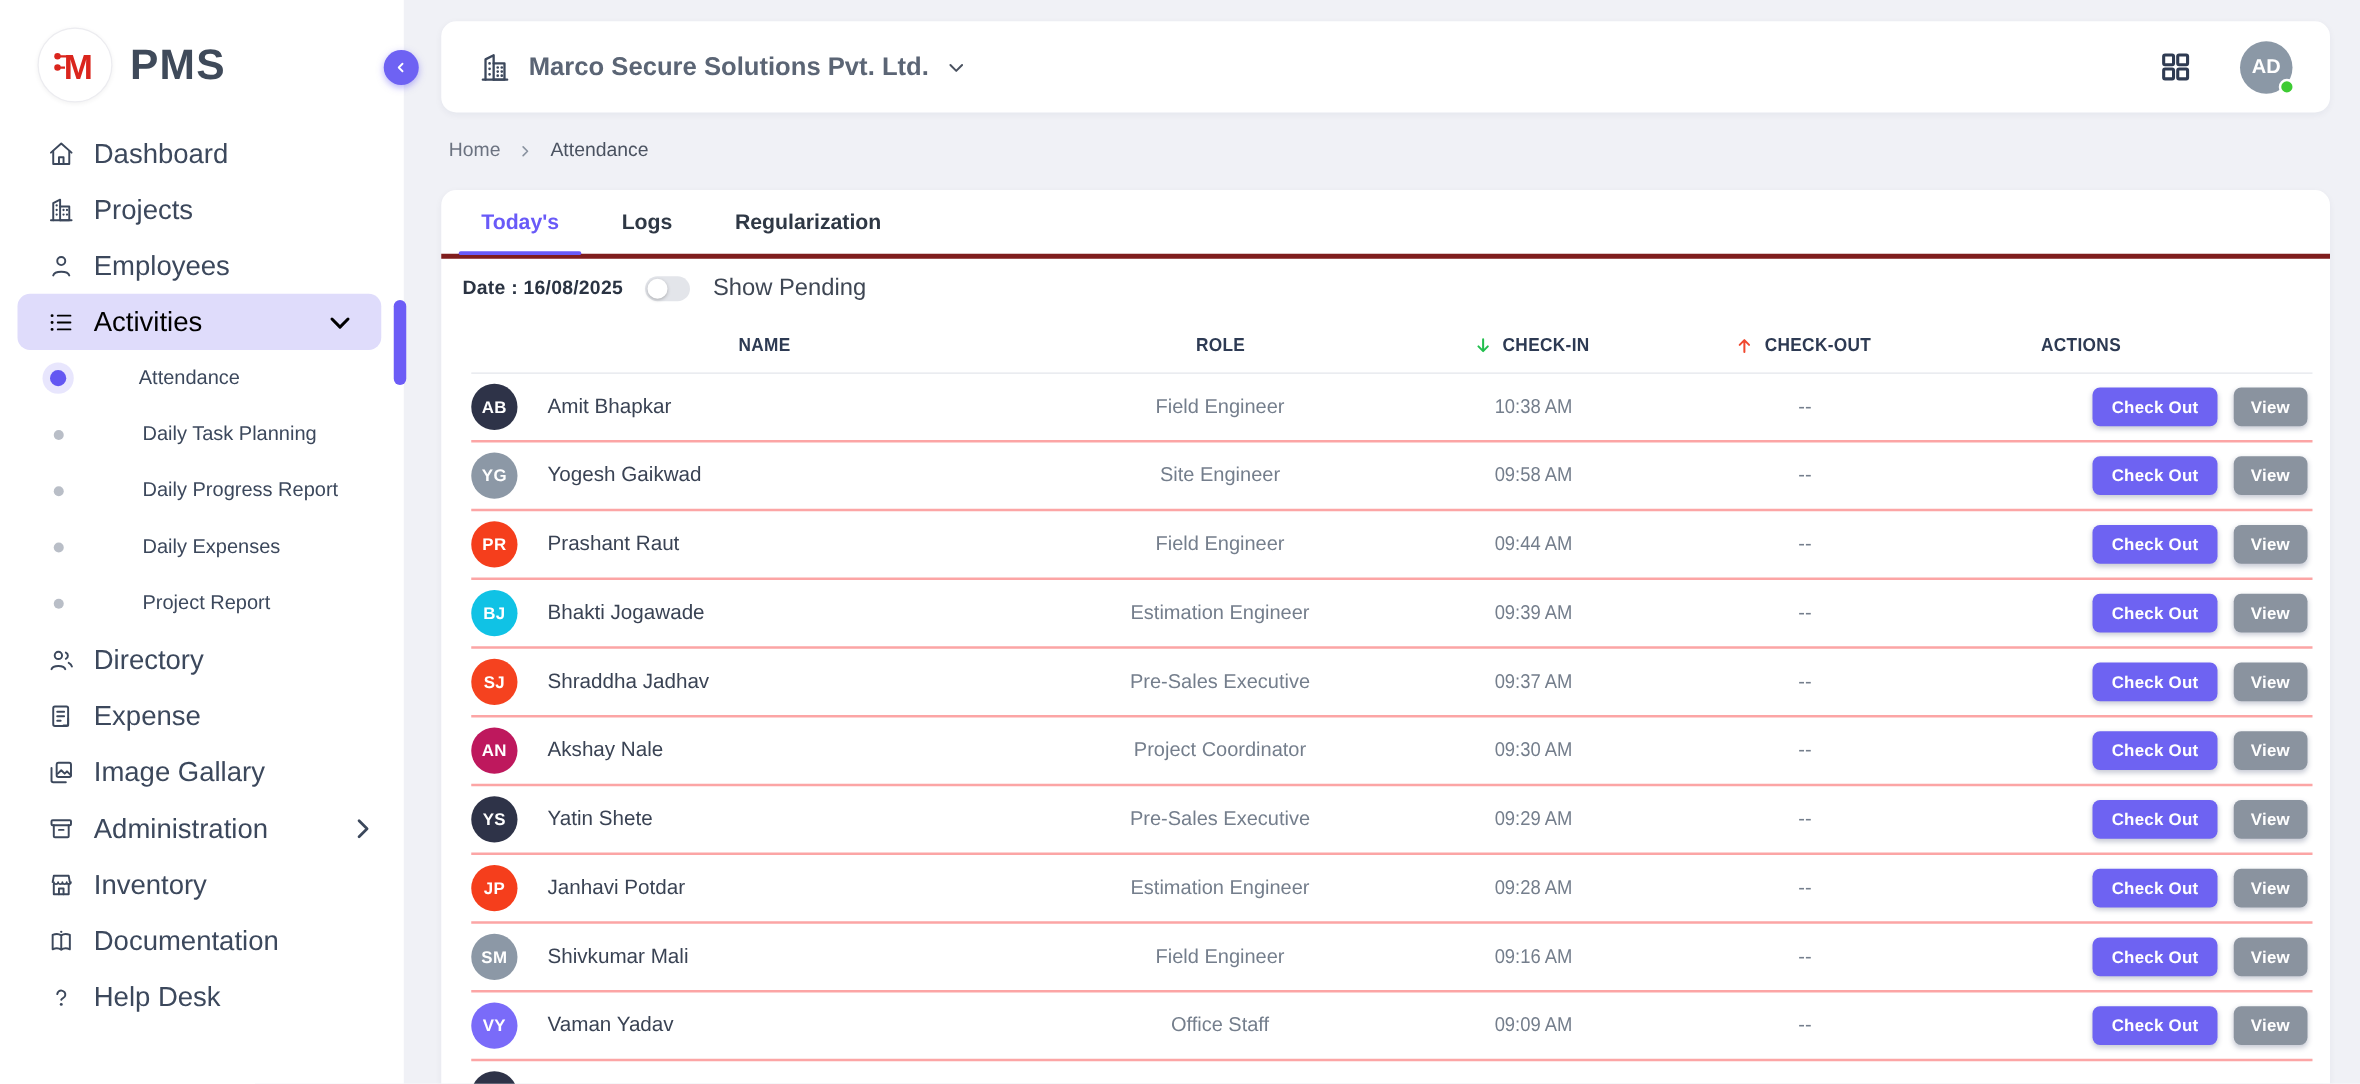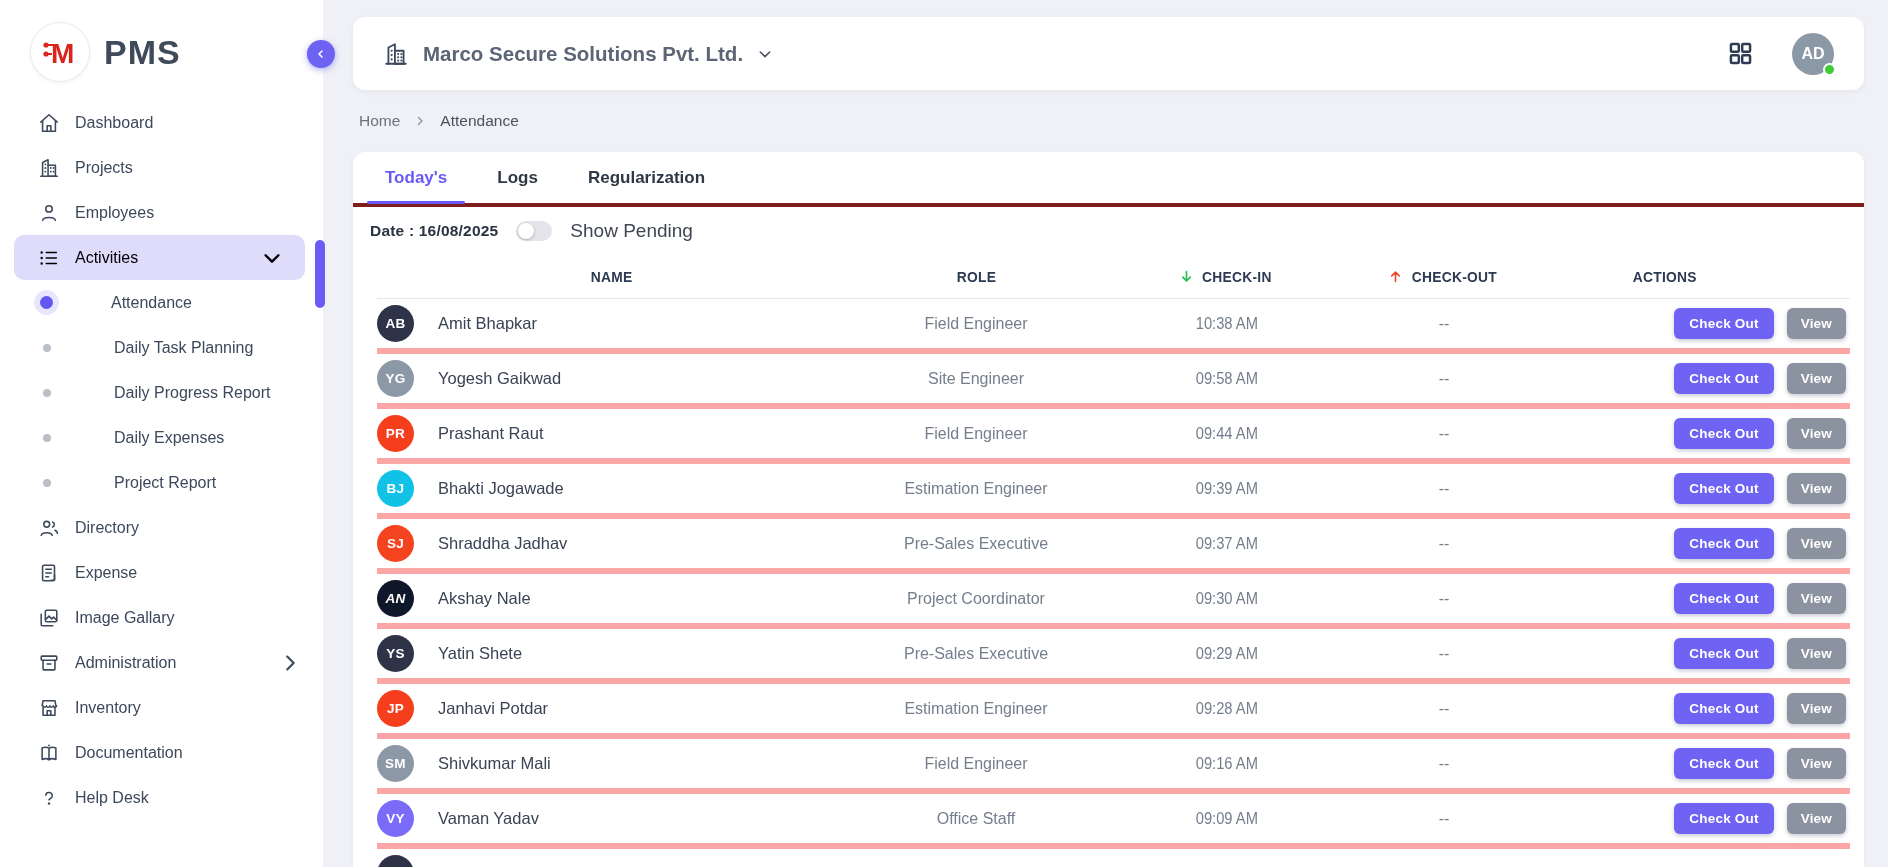--- a/index.html
+++ b/index.html
@@ -7,21 +7,21 @@
   body { background:#f0f1f6; font-family:"Liberation Sans",sans-serif; position:relative; color:#3c485c; }
 
   
   .sidebar { position:absolute; left:0; top:0; width:323px; height:867px; background:#fff; z-index:2; }
   .logo-row { display:flex; align-items:center; gap:14px; padding:22px 0 18px 30px; }
   .logo-circle { width:60px; height:60px; border-radius:50%; background:#fff; border:1px solid #ececf0;
                  box-shadow:0 1px 4px rgba(0,0,0,.06); display:flex; align-items:center; justify-content:center; }
   .brand { font-size:34px; font-weight:700; color:#3f4a5a; letter-spacing:1px; }
   .nav { display:flex; flex-direction:column; }
   .side-item { height:45px; display:flex; align-items:center; gap:15px; padding-left:38px; padding-right:22px;
-               font-size:16px; color:#3c485c; cursor:pointer; }
+               font-size:22px; color:#3c485c; cursor:pointer; }
   .side-item svg { width:22px; height:22px; flex:0 0 22px; }
   .side-item .trail { margin-left:auto; display:flex; }
   .side-item.active { background:#dfdcfb; border-radius:10px; margin:0 18px 0 14px; padding-left:24px; color:#000000; }
   .side-child { height:45px; display:flex; align-items:center; font-size:16px; color:#3c485c; cursor:pointer; }
   .dot { width:8px; height:8px; border-radius:50%; background:#b9bec7; margin-left:43px; flex:0 0 auto; }
   .side-child .lbl { margin-left:63px; }
   .side-child.active .dot { width:13px; height:13px; background:#6357f2; margin-left:40px;
                             box-shadow:0 0 0 6px rgba(99,87,242,.15); }
   .side-child.active .lbl { margin-left:58px; }
   .active-bar { position:absolute; left:315px; top:240px; width:10px; height:68px; background:#6c5cf6; border-radius:6px; z-index:3; }
@@ -57,21 +57,21 @@
 
   .filter-row { display:flex; align-items:center; height:48px; padding-left:17px; gap:18px; }
   .date-label { font-size:15.5px; font-weight:700; color:#2a3342; letter-spacing:.2px; }
   .toggle { width:36px; height:20px; border-radius:10px; background:#e3e5ea; position:relative; cursor:pointer; flex:0 0 auto; }
   .toggle .knob { position:absolute; left:2px; top:2px; width:16px; height:16px; border-radius:50%; background:#fff;
                   box-shadow:0 1px 3px rgba(0,0,0,.25); }
   .toggle-label { font-size:19px; color:#3f4754; }
 
   .table { margin:0 14px 0 24px; }
   .trow { display:grid; grid-template-columns:470px 258px 244px 190px 1fr; align-items:center; height:55px;
-          border-bottom:6px solid #fca5a5; }
+          border-bottom:2px solid #fca5a5; }
   .thead { height:44px; border-bottom:1px solid #e4e6ec; }
   .th { font-size:15px; font-weight:700; color:#2d3a53; text-align:center; letter-spacing:.3px; }
   .th .cond, .time .cond { display:inline-block; transform:scaleX(.92); }
   .th-flex { display:flex; align-items:center; justify-content:center; gap:5px; }
   .cell-name { display:flex; align-items:center; gap:24px; }
   .avatar { width:37px; height:37px; border-radius:50%; color:#fff; font-size:13.5px; font-weight:700;
             display:flex; align-items:center; justify-content:center; letter-spacing:.3px; flex:0 0 auto; }
   .pname { font-size:16.5px; color:#3a4354; }
   .role, .time, .out { font-size:16px; color:#747e8c; text-align:center; }
   .cell-actions { display:flex; justify-content:flex-end; gap:13px; padding-right:4px; }
@@ -386,21 +386,21 @@
     <div class="role">Pre-Sales Executive</div>
     <div class="time"><span class="cond">09:37 AM</span></div>
     <div class="out">--</div>
     <div class="cell-actions">
       <button class="btn btn-checkout">Check Out</button>
       <button class="btn btn-view">View</button>
     </div>
   </div>
           <div class="trow">
     <div class="cell-name">
-      <span class="avatar" style="background: #0f172a; font-style: italic;">AN</span>
+      <span class="avatar" style="background: #be185d;">AN</span>
       <span class="pname">Akshay Nale</span>
     </div>
     <div class="role">Project Coordinator</div>
     <div class="time"><span class="cond">09:30 AM</span></div>
     <div class="out">--</div>
     <div class="cell-actions">
       <button class="btn btn-checkout">Check Out</button>
       <button class="btn btn-view">View</button>
     </div>
   </div>

